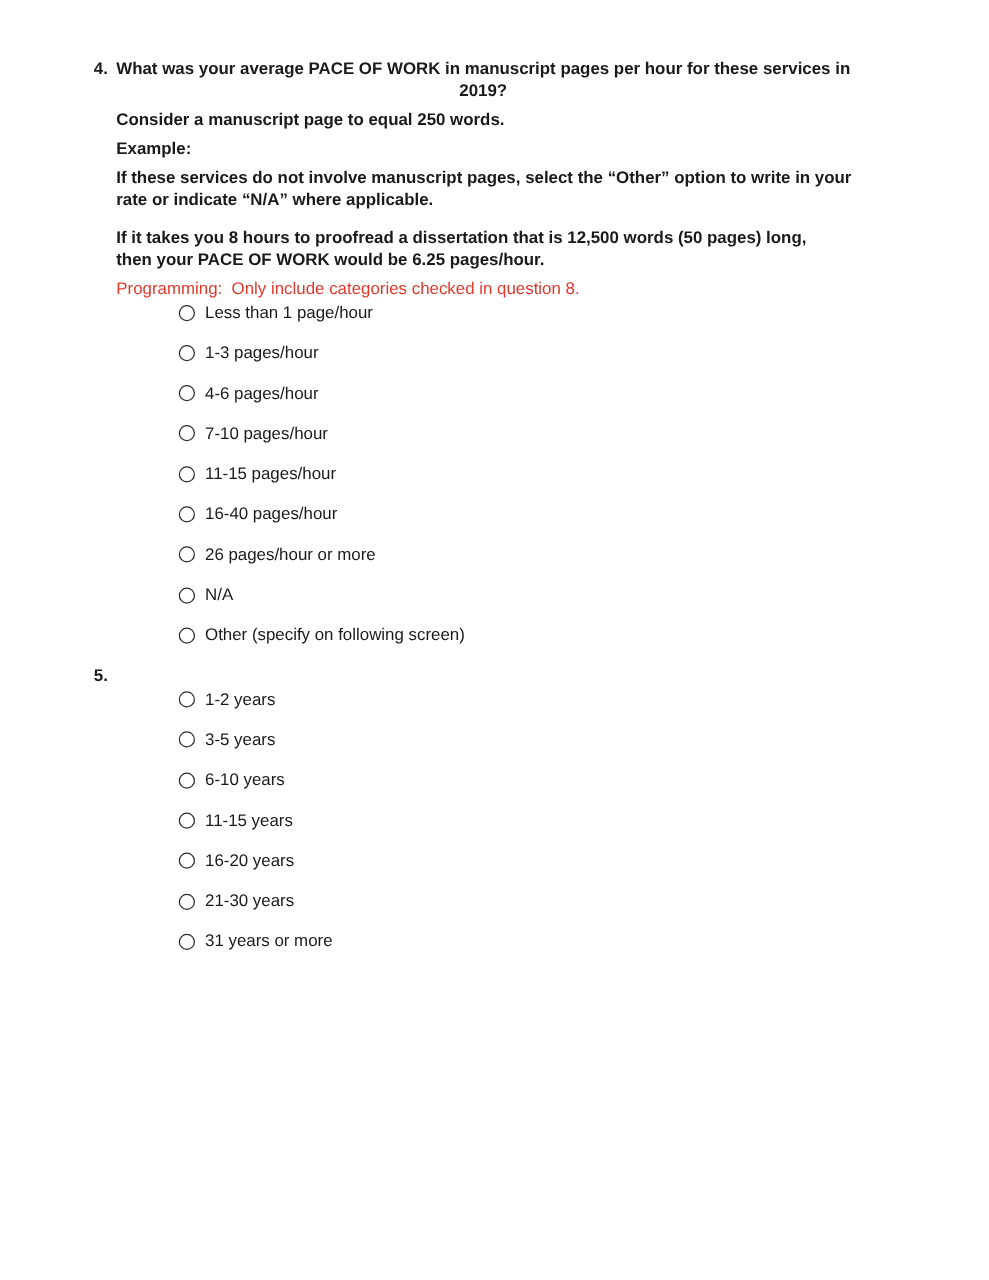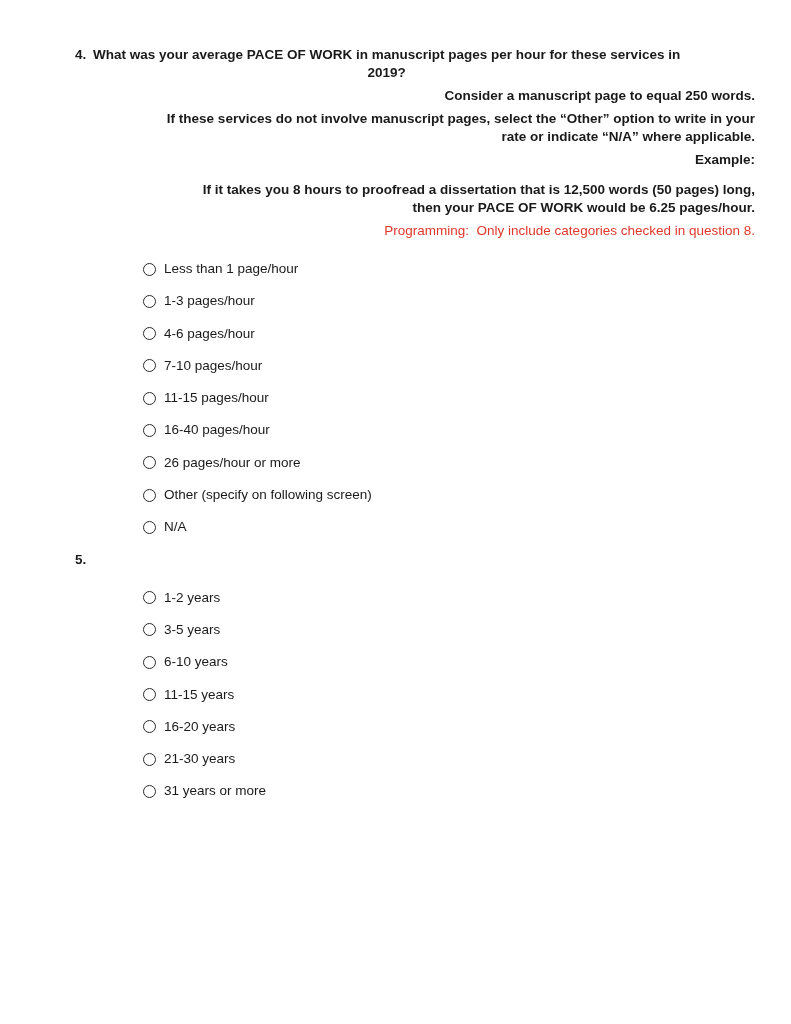--- a/index.html
+++ b/index.html
@@ -31,40 +31,39 @@
     flex-shrink: 0;
   }
   .q-title {
     white-space: pre-line;
     max-width: 660px;
     text-align: center;
   }
   .q-content {
     padding-left: 18px;
     max-width: 680px;
-    text-align: right;
   }
   .para {
     font-weight: bold;
     font-size: 13.5px;
     line-height: 18px;
     margin: 5px 0 0 0;
     white-space: pre-line;
   }
   .para.gap-large { margin-top: 12px; }
   .programming-note {
     font-weight: normal;
     font-size: 13.5px;
     line-height: 18px;
     margin: 5px 0 0 0;
     color: #e0392c;
     white-space: pre-wrap;
   }
   .options {
-    margin-top: 20px;
+    margin-top: 1px;
     padding-left: 50px;
   }
   .option {
     display: flex;
     align-items: center;
     height: 18px;
     margin-bottom: 14.3px;
     font-size: 13.5px;
     line-height: 18px;
     font-weight: normal;
@@ -90,23 +89,23 @@
 <div class="page">
 
   <div class="question question-4">
     <div class="q-head">
       <span class="q-num">4.</span>
       <span class="q-title">What was your average PACE OF WORK in manuscript pages per hour for these services in
 2019?</span>
     </div>
     <div class="q-content">
       <p class="para">Consider a manuscript page to equal 250 words.</p>
+      <p class="para">Example:</p>
       <p class="para">If these services do not involve manuscript pages, select the “Other” option to write in your
 rate or indicate “N/A” where applicable.</p>
-      <p class="para">Example:</p>
       <p class="para gap-large">If it takes you 8 hours to proofread a dissertation that is 12,500 words (50 pages) long,
 then your PACE OF WORK would be 6.25 pages/hour.</p>
       <p class="programming-note">Programming:  Only include categories checked in question 8.</p>
       <div class="options">
 
       <div class="option">
           <span class="radio"></span>
           <span class="option-label">Less than 1 page/hour</span>
         </div>
           <div class="option">
@@ -128,25 +127,25 @@
           <div class="option">
           <span class="radio"></span>
           <span class="option-label">16-40 pages/hour</span>
         </div>
           <div class="option">
           <span class="radio"></span>
           <span class="option-label">26 pages/hour or more</span>
         </div>
           <div class="option">
           <span class="radio"></span>
-          <span class="option-label">Other (specify on following screen)</span>
+          <span class="option-label">N/A</span>
         </div>
           <div class="option">
           <span class="radio"></span>
-          <span class="option-label">N/A</span>
+          <span class="option-label">Other (specify on following screen)</span>
         </div>
         </div>
     </div>
   </div>
 
   <div class="question question-5">
     <div class="q-head">
       <span class="q-num">5.</span>
     </div>
     <div class="q-content">

